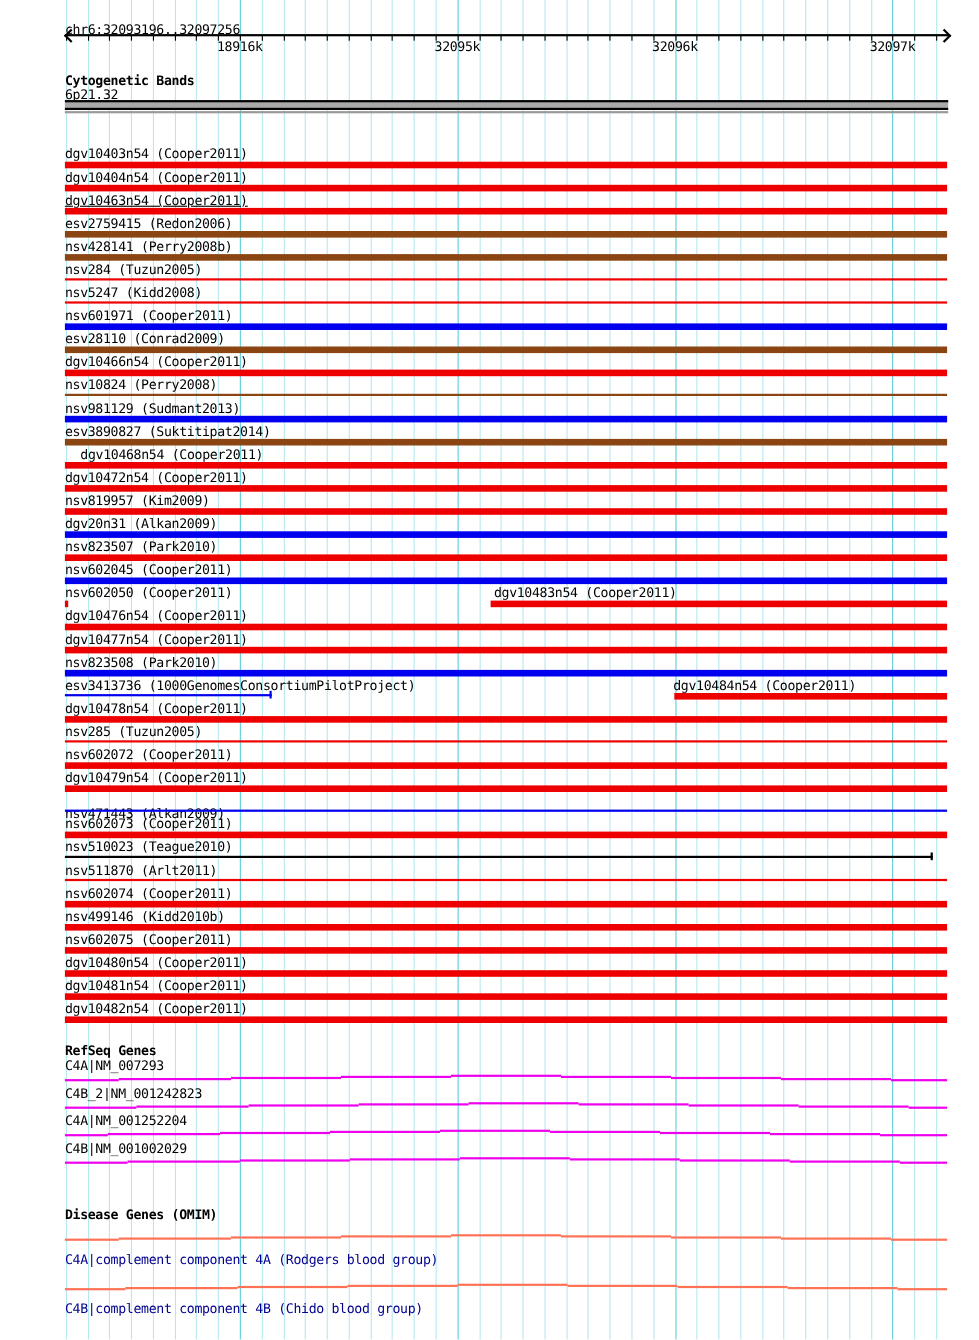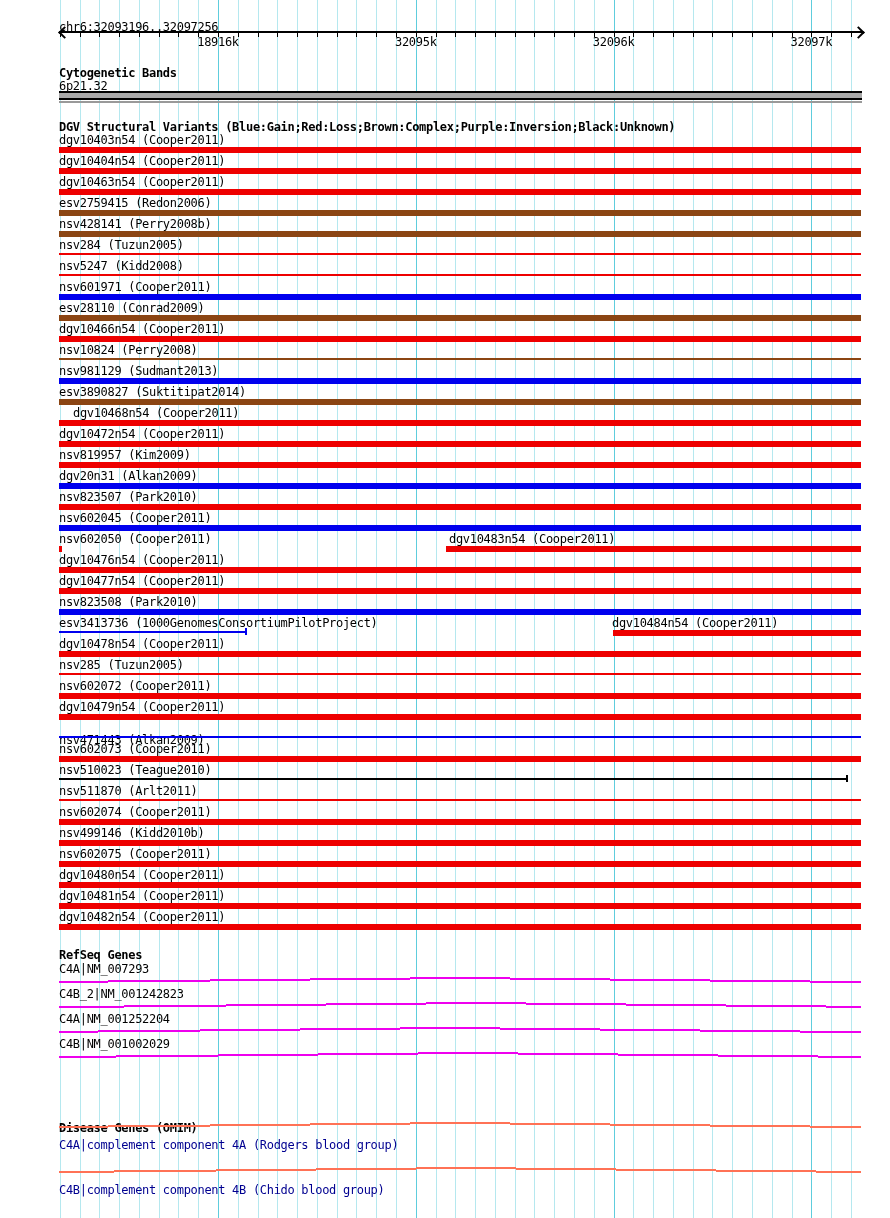--- a/index.html
+++ b/index.html
@@ -125,27 +125,26 @@
         <div class="tick-label" style="left: 613.584px; top: 36px;">32096k</div>
         <div class="tick-label" style="left: 811.367px; top: 36px;">32097k</div>
       </div>
   </div>
 
   <div class="lbl title" style="left:59px;top:67px;">Cytogenetic Bands</div>
   <div class="lbl" style="left:59px;top:80px;">6p21.32</div>
   <div class="cyto-band" id="cyto-band" style="left: 59px; top: 91px; width: 803px; background: rgb(169, 169, 169);"></div>
   <div class="cyto-underline" id="cyto-underline" style="left: 59px; top: 101px; width: 803px; background: rgb(153, 153, 153);"></div>
 
-  <div class="lbl title" style="left:59px;top:121px;">DGV Structural Variants (Blue:Gain;Red:Loss;Brown:Complex;Purple:Inversion;Black:Unknown)</div>
   <div id="dgv-rows">
       <div class="lbl" style="left: 59px; top: 134px;">dgv10403n54 (Cooper2011)</div>
       <div class="bar" style="left: 59px; top: 147px; width: 802px; background: rgb(238, 0, 0);"></div>
       <div class="lbl" style="left: 59px; top: 155px;">dgv10404n54 (Cooper2011)</div>
       <div class="bar" style="left: 59px; top: 168px; width: 802px; background: rgb(238, 0, 0);"></div>
-      <div class="lbl" style="left: 59px; top: 176px;">dgv10463n54 (Cooper2011)</div>
+      <div class="lbl" style="left: 59px; top: 176px; text-decoration: underline;">dgv10463n54 (Cooper2011)</div>
       <div class="bar" style="left: 59px; top: 189px; width: 802px; background: rgb(238, 0, 0);"></div>
       <div class="lbl" style="left: 59px; top: 197px;">esv2759415 (Redon2006)</div>
       <div class="bar" style="left: 59px; top: 210px; width: 802px; background: rgb(139, 69, 19);"></div>
       <div class="lbl" style="left: 59px; top: 218px;">nsv428141 (Perry2008b)</div>
       <div class="bar" style="left: 59px; top: 231px; width: 802px; background: rgb(139, 69, 19);"></div>
       <div class="lbl" style="left: 59px; top: 239px;">nsv284 (Tuzun2005)</div>
       <div class="hline" style="left: 59px; top: 253px; width: 802px; background: rgb(238, 0, 0);"></div>
       <div class="lbl" style="left: 59px; top: 260px;">nsv5247 (Kidd2008)</div>
       <div class="hline" style="left: 59px; top: 274px; width: 802px; background: rgb(238, 0, 0);"></div>
       <div class="lbl" style="left: 59px; top: 281px;">nsv601971 (Cooper2011)</div>
@@ -255,21 +254,21 @@
       <div class="seg" style="left: 116px; top: 1055px; width: 102px; background: rgb(238, 0, 238);"></div>
       <div class="seg" style="left: 218px; top: 1054px; width: 100px; background: rgb(238, 0, 238);"></div>
       <div class="seg" style="left: 318px; top: 1053px; width: 100px; background: rgb(238, 0, 238);"></div>
       <div class="seg" style="left: 418px; top: 1052px; width: 100px; background: rgb(238, 0, 238);"></div>
       <div class="seg" style="left: 518px; top: 1053px; width: 100px; background: rgb(238, 0, 238);"></div>
       <div class="seg" style="left: 618px; top: 1054px; width: 100px; background: rgb(238, 0, 238);"></div>
       <div class="seg" style="left: 718px; top: 1055px; width: 100px; background: rgb(238, 0, 238);"></div>
       <div class="seg" style="left: 818px; top: 1056px; width: 43px; background: rgb(238, 0, 238);"></div>
     </div>
 
-  <div class="lbl title" style="left:59px;top:1098px;margin-top:24px;">Disease Genes (OMIM)</div>
+  <div class="lbl title" style="left:59px;top:1098px;">Disease Genes (OMIM)</div>
   <div id="omim-rows">
       <div class="seg" style="left: 59px; top: 1126px; width: 49px; background: rgb(255, 114, 86);"></div>
       <div class="seg" style="left: 108px; top: 1125px; width: 102px; background: rgb(255, 114, 86);"></div>
       <div class="seg" style="left: 210px; top: 1124px; width: 100px; background: rgb(255, 114, 86);"></div>
       <div class="seg" style="left: 310px; top: 1123px; width: 100px; background: rgb(255, 114, 86);"></div>
       <div class="seg" style="left: 410px; top: 1122px; width: 100px; background: rgb(255, 114, 86);"></div>
       <div class="seg" style="left: 510px; top: 1123px; width: 100px; background: rgb(255, 114, 86);"></div>
       <div class="seg" style="left: 610px; top: 1124px; width: 100px; background: rgb(255, 114, 86);"></div>
       <div class="seg" style="left: 710px; top: 1125px; width: 100px; background: rgb(255, 114, 86);"></div>
       <div class="seg" style="left: 810px; top: 1126px; width: 51px; background: rgb(255, 114, 86);"></div>

